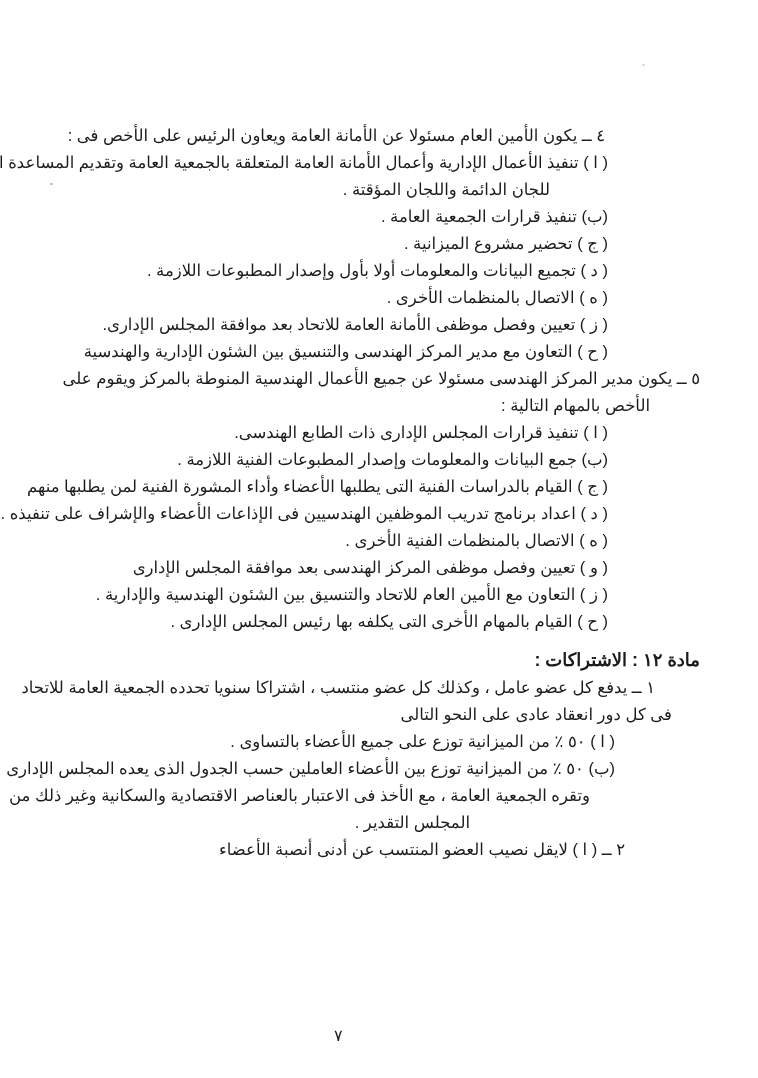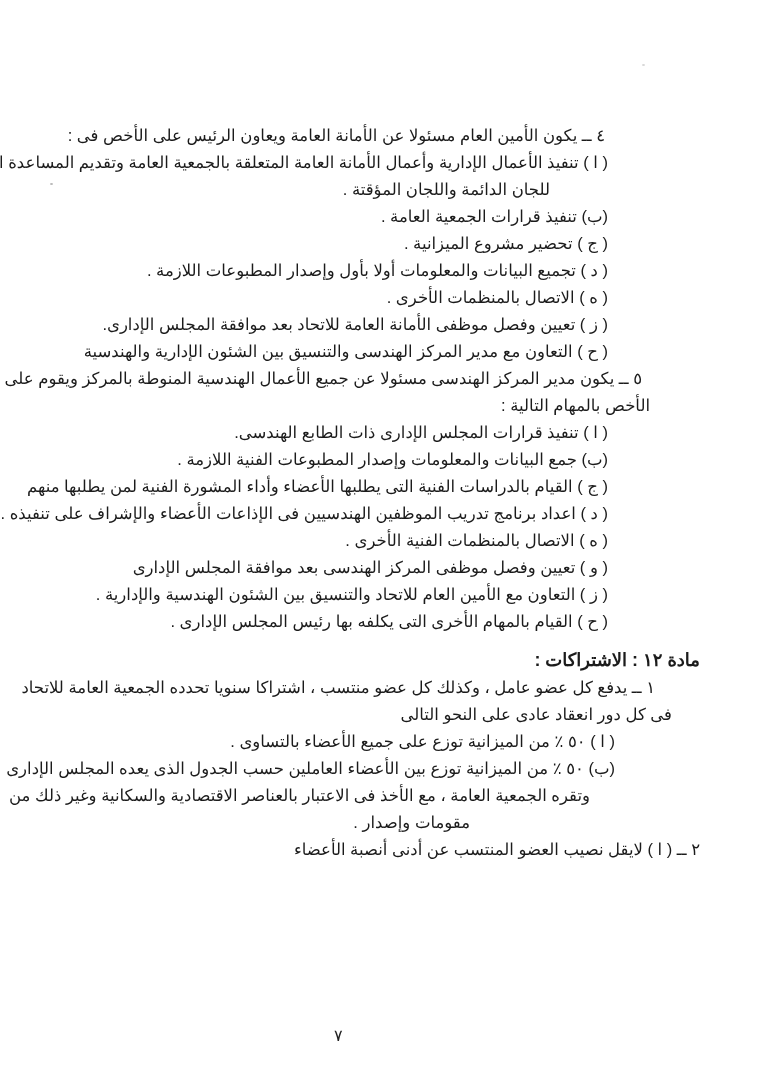--- a/index.html
+++ b/index.html
@@ -35,23 +35,23 @@
   }
   .heading {
     font-weight: bold;
     font-size: 18px;
     margin-top: 12px;
   }
   
   .i0   { margin-right: 0; }
   .i45  { margin-right: 45px; }
   .i50  { margin-right: 50px; }
-  .i58  { margin-right: 58px; }
+  .i58  { }
   .i60  { margin-right: 28px; }
-  .i75  { }
+  .i75  { margin-right: 75px; }
   .i85  { margin-right: 85px; }
   .i92  { margin-right: 92px; }
   .i95  { margin-right: 95px; }
   .i110 { margin-right: 110px; }
   .i150 { margin-right: 150px; }
   .i230 { margin-right: 230px; }
   .page-number {
     position: absolute;
     top: 1026px;
     left: 334px;
@@ -94,19 +94,19 @@
     <div class="ln i92">( ه ) الاتصال بالمنظمات الفنية الأخرى .</div>
     <div class="ln i92">( و ) تعيين وفصل موظفى المركز الهندسى بعد موافقة المجلس الإدارى</div>
     <div class="ln i92">( ز ) التعاون مع الأمين العام للاتحاد والتنسيق بين الشئون الهندسية والإدارية .</div>
     <div class="ln i92">( ح ) القيام بالمهام الأخرى التى يكلفه بها رئيس المجلس الإدارى .</div>
     <div class="ln i0 heading">مادة ١٢ : الاشتراكات :</div>
     <div class="ln i45">١ ــ يدفع كل عضو عامل ، وكذلك كل عضو منتسب ، اشتراكا سنويا تحدده الجمعية العامة للاتحاد</div>
     <div class="ln i60">فى كل دور انعقاد عادى على النحو التالى</div>
     <div class="ln i85">( ا ) ٥٠ ٪ من الميزانية توزع على جميع الأعضاء بالتساوى .</div>
     <div class="ln i85">(ب) ٥٠ ٪ من الميزانية توزع بين الأعضاء العاملين حسب الجدول الذى يعده المجلس الإدارى</div>
     <div class="ln i110">وتقره الجمعية العامة ، مع الأخذ فى الاعتبار بالعناصر الاقتصادية والسكانية وغير ذلك من</div>
-    <div class="ln i230">مقومات وإصدار .</div>
+    <div class="ln i230">المجلس التقدير .</div>
     <div class="ln i75">٢ ــ ( ا ) لايقل نصيب العضو المنتسب عن أدنى أنصبة الأعضاء</div>
   </div>
 
   <div class="page-number">٧</div>
 
 </div>
 
 </body></html>

